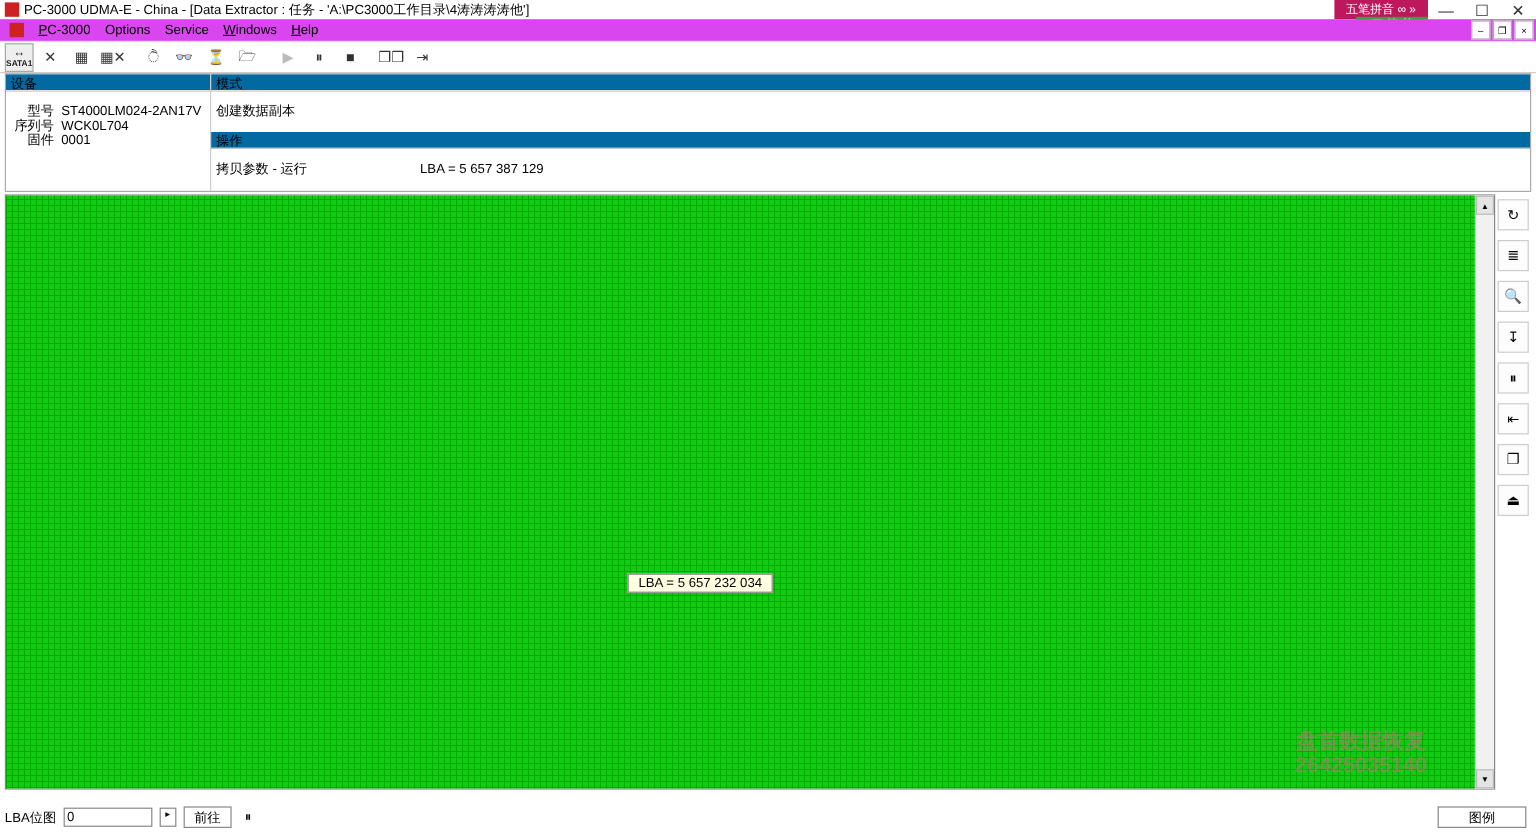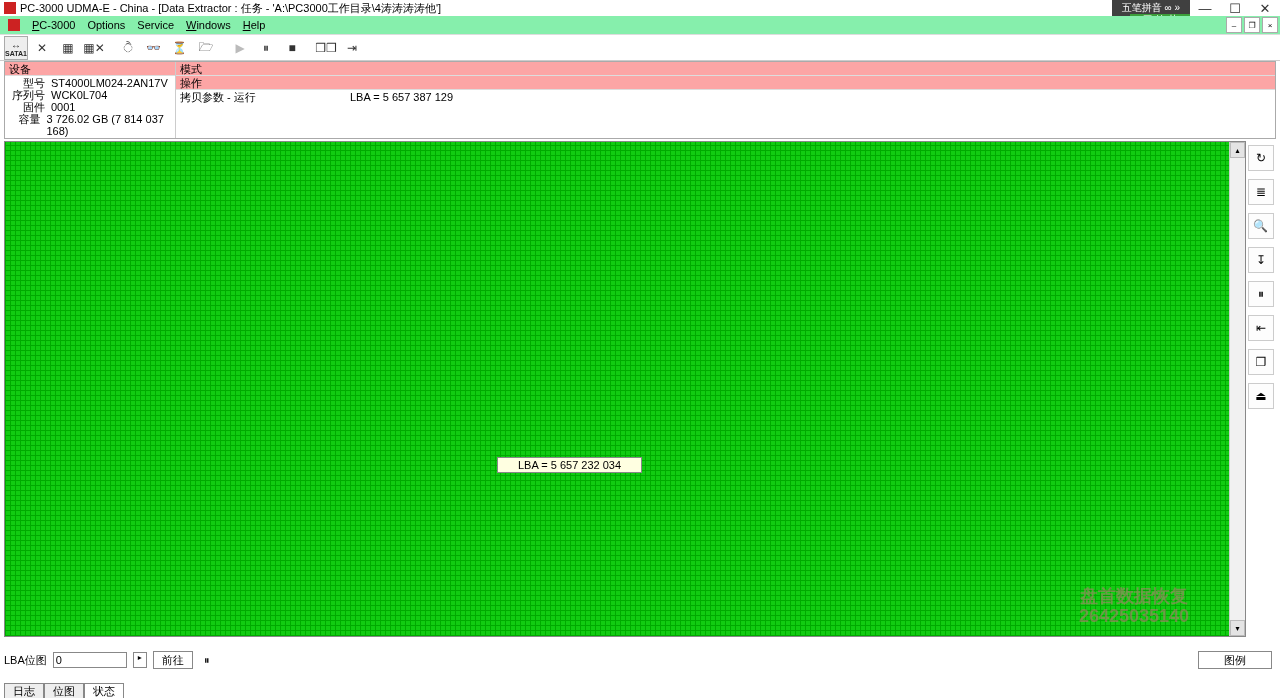--- a/index.html
+++ b/index.html
@@ -1,53 +1,53 @@
 <!DOCTYPE html>
 <html><head>
 <meta charset="utf-8">
 <style>
   html,body{margin:0;padding:0;font-family:Tahoma,"Microsoft YaHei",sans-serif;font-size:11px;background:#fff;color:#000;width:1280px;height:698px;overflow:hidden}
   .titlebar{height:16px;background:#fff;display:flex;align-items:center;padding:0 4px;position:relative}
   .titlebar .app-icon{width:12px;height:12px;background:#c22;margin-right:4px}
   .titlebar .title{color:#000;font-size:11px}
   .win-controls{position:absolute;right:0;top:0;display:flex}
   .win-controls div{width:30px;height:16px;display:flex;align-items:center;justify-content:center;font-size:13px;color:#333}
-  .ime-badge{position:absolute;right:90px;top:0;background:#404040;color:#fff;font-size:10px;padding:1px 10px;height:16px;box-sizing:border-box;display:flex;align-items:center}
+  .ime-badge{position:absolute;right:90px;top:0;background:#be185d;color:#fff;font-size:10px;padding:1px 10px;height:16px;box-sizing:border-box;display:flex;align-items:center}
   .ime-badge2{position:absolute;right:90px;top:14px;background:#3ba03b;color:#fff;font-size:10px;padding:0 12px;height:12px;box-sizing:border-box;display:flex;align-items:center}
-  .menubar{height:18px;display:flex;align-items:center;padding-left:8px;background:#86efac;border-bottom:1px solid #ddd;position:relative}
+  .menubar{height:18px;display:flex;align-items:center;padding-left:8px;background:#d946ef;border-bottom:1px solid #ddd;position:relative}
   .menubar .m-icon{width:12px;height:12px;background:#c22;margin-right:6px}
   .menubar .menuitem{padding:0 6px;font-size:11px}
   .menubar .menuitem u{text-decoration:underline}
   .mdi-controls{position:absolute;right:2px;top:1px;display:flex;gap:2px}
   .mdi-controls div{width:14px;height:14px;border:1px solid #aaa;background:#fff;font-size:8px;display:flex;align-items:center;justify-content:center}
   .toolbar{height:24px;border-top:1px solid #fff;border-bottom:1px solid #ccc;display:flex;align-items:center;padding:0 4px;gap:2px}
   .tbtn{width:22px;height:22px;display:flex;align-items:center;justify-content:center;border:1px solid transparent;font-size:12px;color:#333}
   .tbtn.pressed{border:1px solid #aaa;background:#eee}
   .tbtn.sata{font-size:7px;font-weight:bold;color:#222;flex-direction:column;line-height:1}
   .tbtn.sata .arrow{font-size:10px}
   .tsep{width:6px;height:22px}
   .header-panels{display:flex;border:1px solid #aaa;margin:0 4px 0 4px}
   .hp-left{width:170px;border-right:1px solid #ccc}
   .hp-right{flex:1}
-  .hp-title{background:#fca5a5;padding:0 4px;font-size:11px;height:13px;border-bottom:1px solid #ddd}
-  .hp-body{padding:1px 4px;font-size:11px;line-height:12px}
+  .hp-title{background:#0369a1;padding:0 4px;font-size:11px;height:13px;border-bottom:1px solid #ddd}
+  .hp-body{padding:11px 4px;font-size:11px;line-height:12px}
   .hp-row{display:flex}
   .hp-lbl{width:36px;text-align:right;margin-right:6px}
   .hp-row2{display:flex;height:13px}
   .hp-row2 .l{width:170px}
   .content{display:flex;margin:2px 4px 0 4px}
   .map-wrap{flex:1;border:1px solid #888;position:relative;height:494px;display:flex}
   .map{flex:1;background:
     linear-gradient(90deg,#0b6 0,#0b6 100%);
     background-image:
       repeating-linear-gradient(90deg,#0a0 0,#0a0 1px,transparent 1px,transparent 5px),
       repeating-linear-gradient(0deg,#0a0 0,#0a0 1px,transparent 1px,transparent 5px),
       linear-gradient(#1c1 0,#1c1 100%);
     position:relative}
-  .map-tip{position:absolute;left:492px;top:315px;background:#ffffe1;border:1px solid #888;padding:1px 20px;font-size:11px}
+  .map-tip{position:absolute;left:518px;top:315px;background:#ffffe1;border:1px solid #888;padding:1px 8px;font-size:11px}
   .watermark{position:absolute;right:40px;bottom:10px;color:#b77;font-size:18px;text-align:center;opacity:.55;font-weight:bold;line-height:20px}
   .vscroll{width:15px;background:#f1f1f1;border-left:1px solid #ccc;display:flex;flex-direction:column;justify-content:space-between}
   .vscroll .arr{height:14px;background:#e4e4e4;border:1px solid #bbb;font-size:8px;display:flex;align-items:center;justify-content:center}
   .right-rail{width:30px;padding:4px 0;display:flex;flex-direction:column;align-items:center;gap:8px}
   .right-rail .rb{width:24px;height:24px;border:1px solid #ccc;display:flex;align-items:center;justify-content:center;font-size:12px;background:#fdfdfd}
   .lba-bar{display:flex;align-items:center;gap:6px;margin:14px 4px;height:18px}
   .lba-bar input{width:68px;height:14px;border:1px solid #888;font-size:11px;padding:0 2px}
   .lba-bar .btn{border:1px solid #888;height:16px;padding:0 8px;font-size:11px;display:inline-flex;align-items:center}
   .lba-bar .btn.wide{width:56px;justify-content:center;margin-left:auto;margin-right:4px}
   .lba-bar .pause{width:16px;text-align:center}
@@ -122,28 +122,27 @@
           <div>ST4000LM024-2AN17V</div>
         </div>
       <div class="hp-row">
           <div class="hp-lbl">序列号</div>
           <div>WCK0L704</div>
         </div>
       <div class="hp-row">
           <div class="hp-lbl">固件</div>
           <div>0001</div>
         </div>
-      <div class="hp-row">
-          <div class="hp-lbl">容量</div>
-          <div>3 726.02 GB (7 814 037 168)</div>
-        </div>
     </div>
   </div>
   <div class="hp-right">
     <div class="hp-title">模式</div>
+    <div class="hp-body">
+        <div>创建数据副本</div>
+      </div>
     <div class="hp-title">操作</div>
     <div class="hp-body">
       <div class="hp-row2">
         <div class="l">拷贝参数 - 运行</div>
         <div>LBA =  5 657 387 129</div>
       </div>
     </div>
   </div>
 </div>
 

